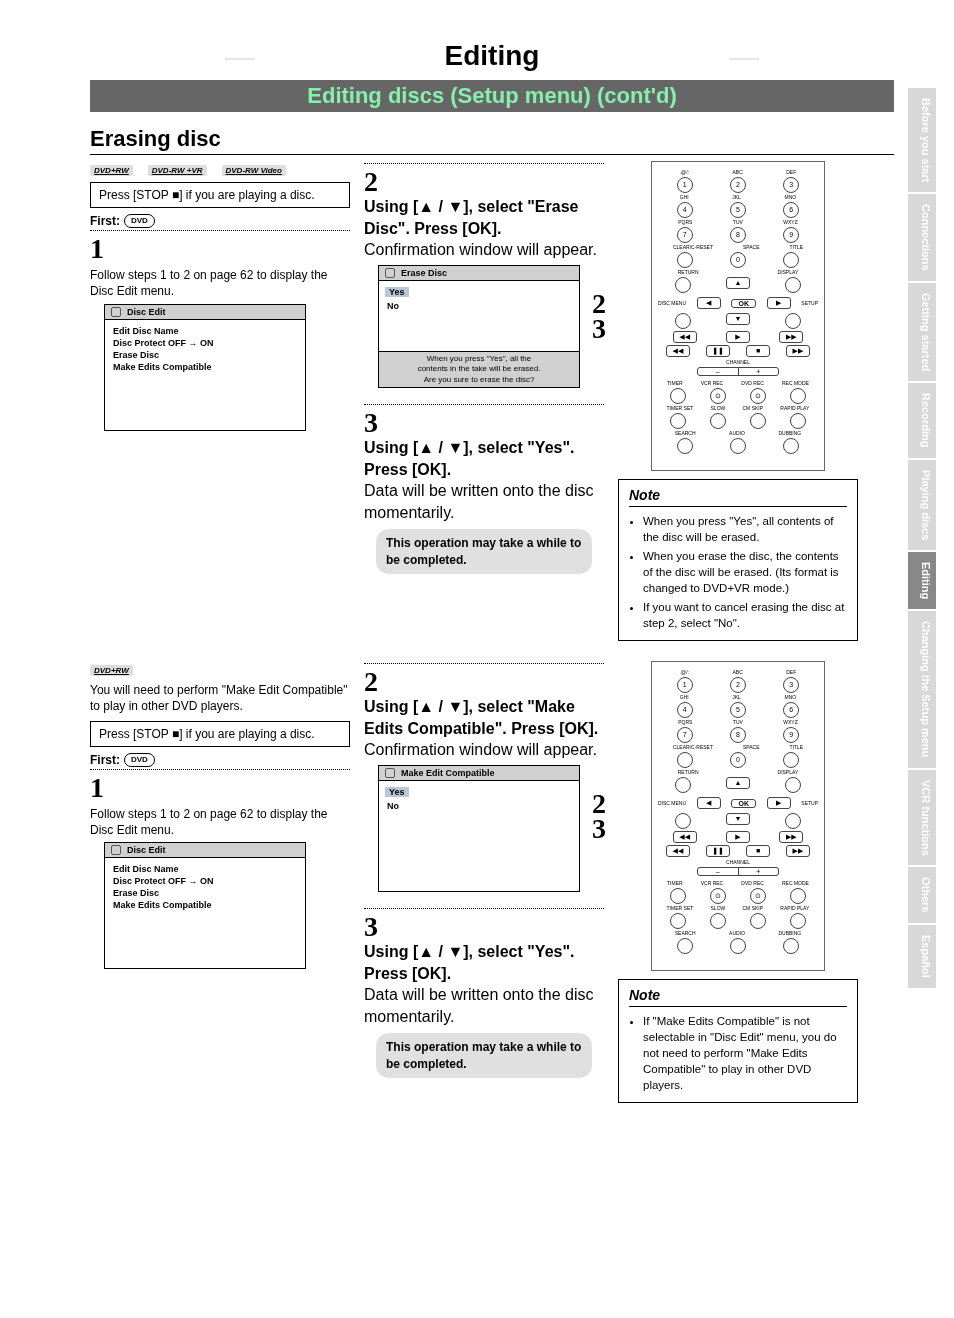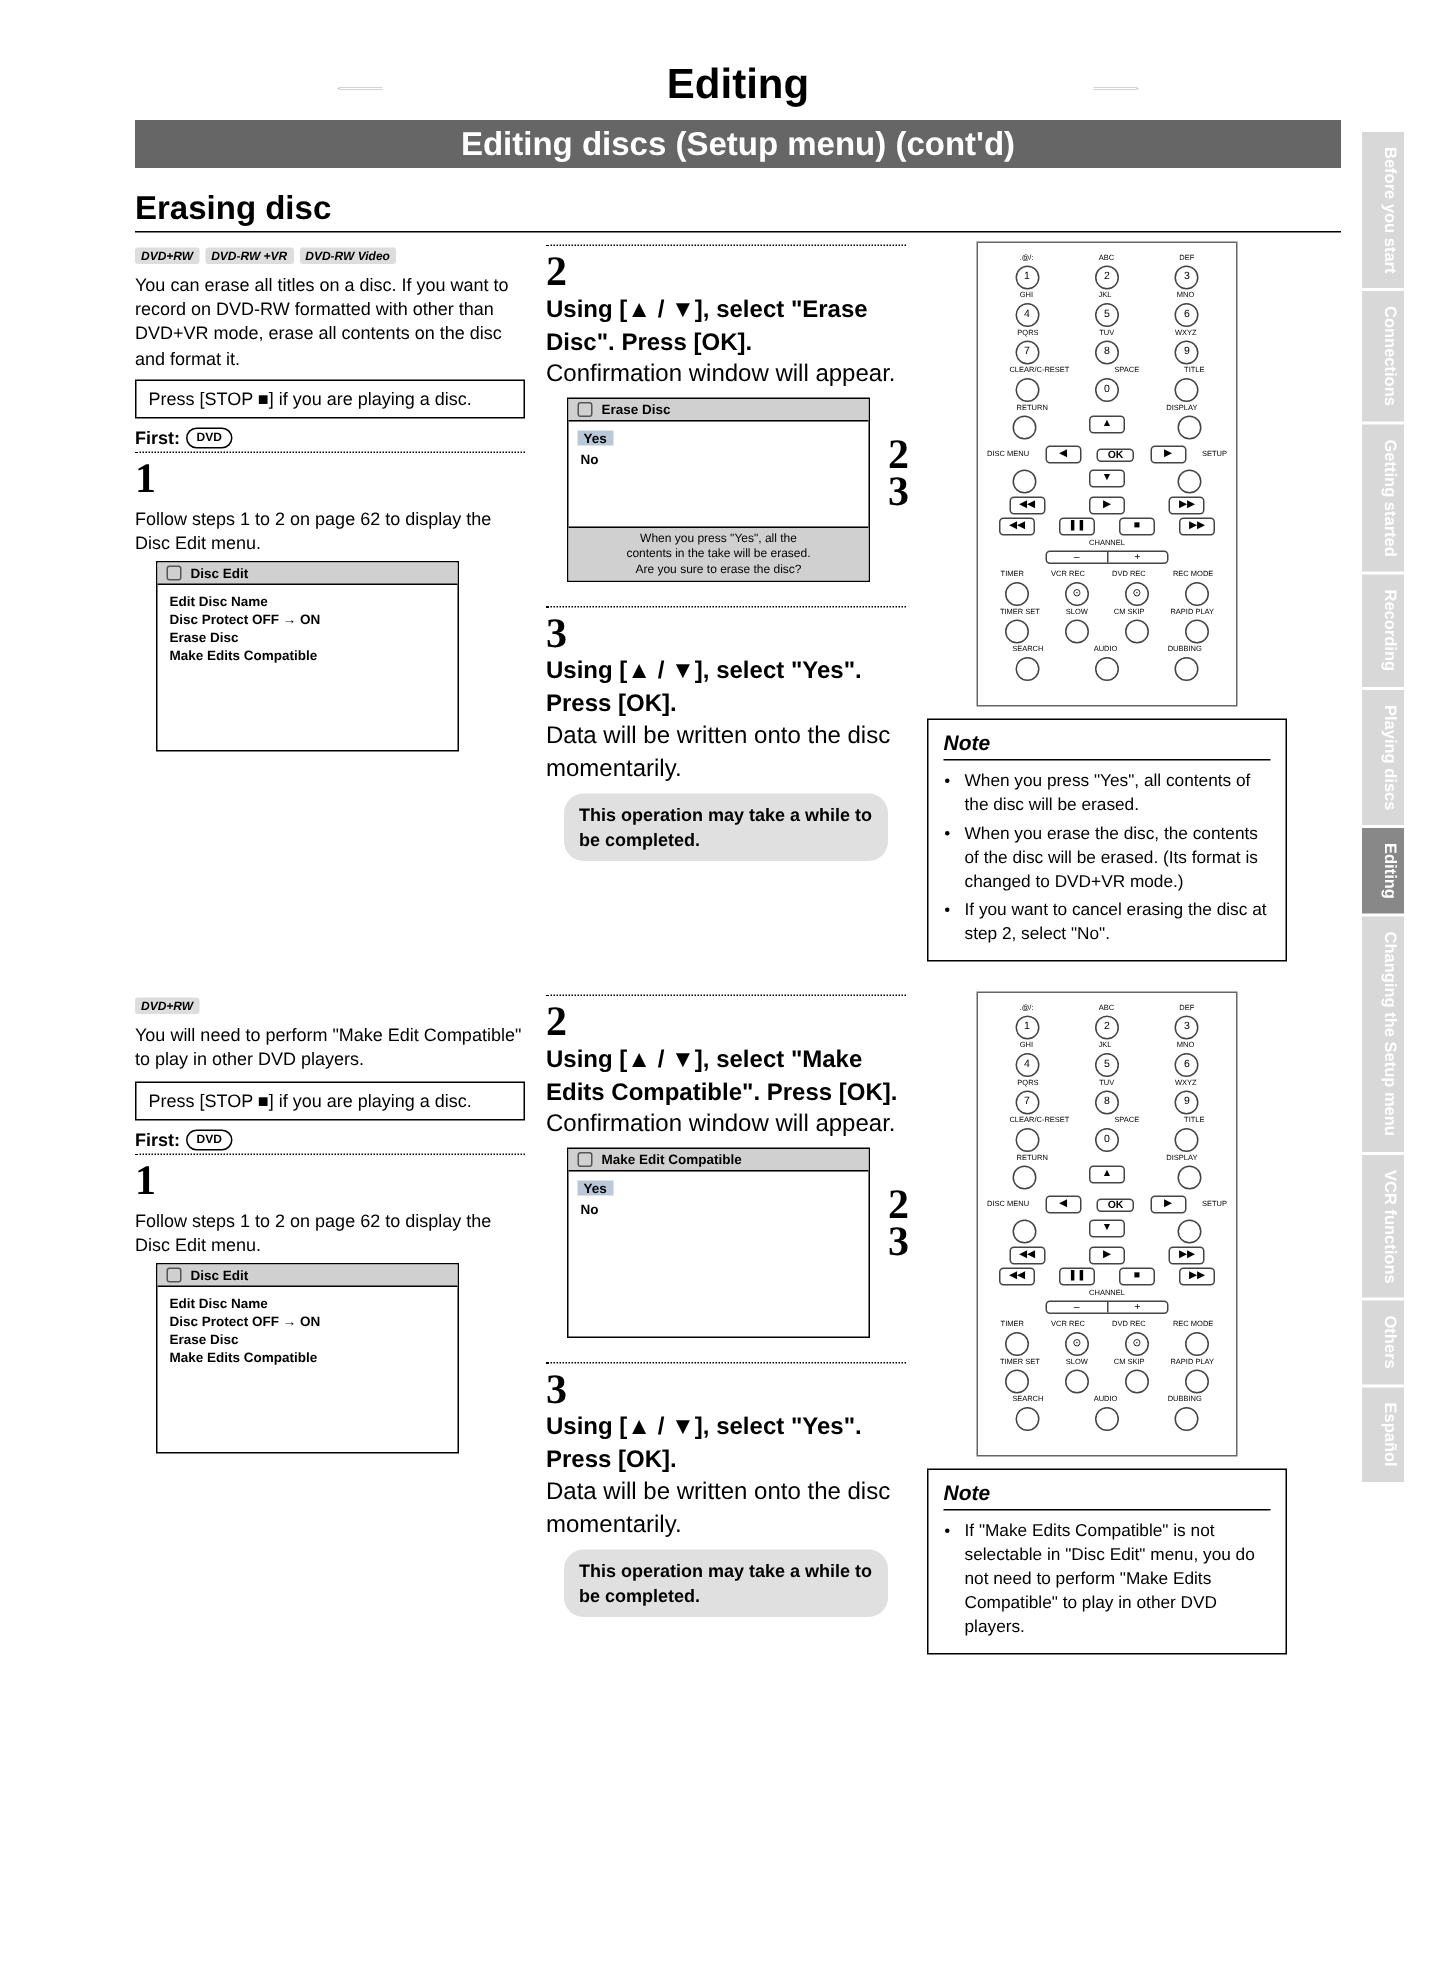--- a/index.html
+++ b/index.html
@@ -29,21 +29,21 @@
   .main-title-deco {
     position: absolute;
     top: 50%;
     height: 2px;
     width: 300px;
   }
   .deco-left { left: 0; }
   .deco-right { right: 0; }
   .sub-band {
     background: #666;
-    color: #ffffff;
+    color: #86efac;
     font-size: 22px;
     font-weight: bold;
     text-align: center;
     padding: 3px 0;
     margin-bottom: 14px;
   }
   .section-title {
     font-size: 22px;
     font-weight: bold;
     border-bottom: 1.5px solid #000;
@@ -52,21 +52,21 @@
   }
   .columns {
     display: flex;
     gap: 14px;
     margin-bottom: 20px;
   }
   .col { flex: 1 1 0; }
   .col1 { max-width: 260px; }
   .col2 { max-width: 240px; }
   .col3 { max-width: 240px; font-size: 11px; }
-  .badge-row { display:flex; gap:4px; margin:4px 0 6px 0; }
+  .badge-row { display:flex; gap:15px; margin:4px 0 6px 0;text-decoration:underline; }
   .badge {
     display:inline-block; font-size:8px; font-weight:bold;
     background:#ddd; padding:1px 4px; border-radius:2px; font-style:italic;
   }
   .p { font-size:12px; line-height:1.35; margin: 4px 0; }
   .frame-box {
     border:1px solid #000; padding:4px 8px; font-size:12px; line-height:1.35;
     margin:6px 0;
   }
   .first-row { font-weight:bold; font-size:12px; margin:6px 0 2px 0; display:flex; align-items:center; gap:4px; }
@@ -178,21 +178,20 @@
 
   <div class="section-title">Erasing disc</div>
   <div class="columns">
 
     <div class="col col1">
       <div class="badge-row">
         <span class="badge">DVD+RW</span>
         <span class="badge">DVD-RW +VR</span>
         <span class="badge">DVD-RW Video</span>
       </div>
-      <p class="p">You can erase all titles on a disc. If you want to record on DVD-RW formatted with other than DVD+VR mode, erase all contents on the disc and format it.</p>
       <div class="frame-box">Press [STOP ■] if you are playing a disc.</div>
       <div class="first-row">
         <span>First:</span>
         <span class="dvd-pill">DVD</span>
       </div>
       <hr class="dotted-hr">
       <div class="step-num">1</div>
       <p class="p">Follow steps 1 to 2 on page 62 to display the Disc Edit menu.</p>
       <div class="ui-box" style="margin-left:14px; width:200px;">
         <div class="ui-box-header">

